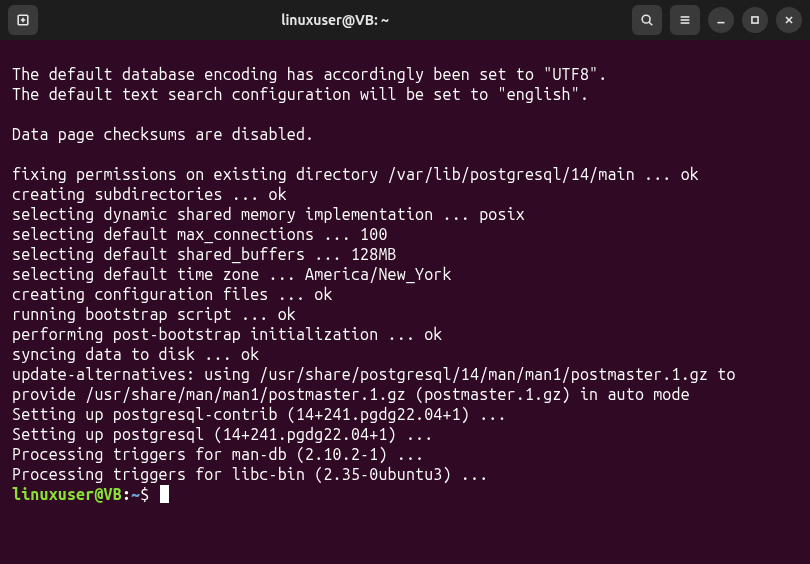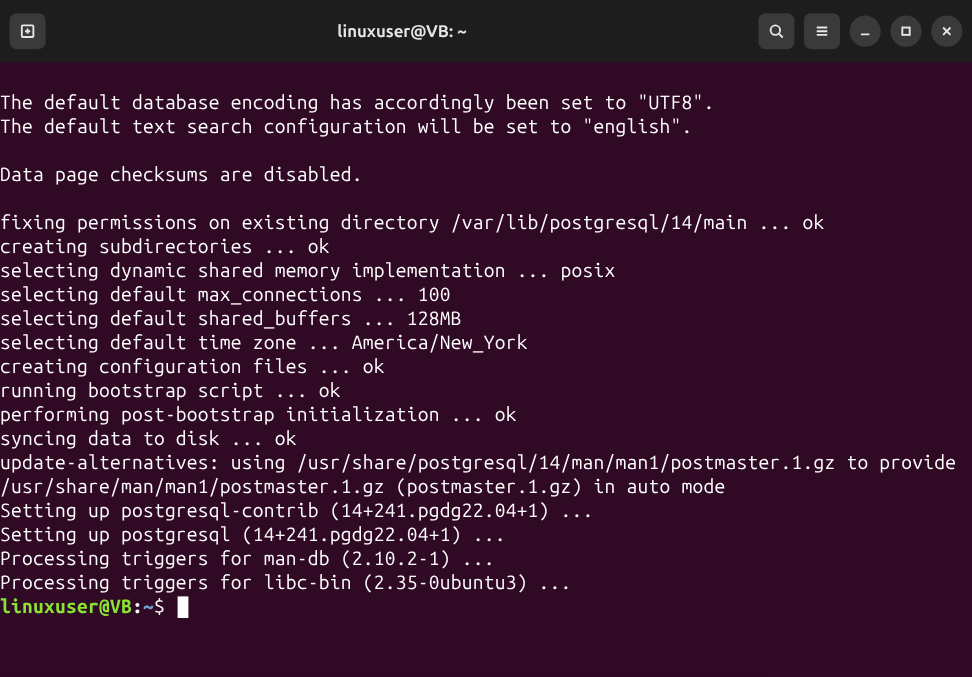--- a/index.html
+++ b/index.html
@@ -4,21 +4,21 @@
 <style>
   * { margin: 0; padding: 0; box-sizing: border-box; }
   body {
     width: 810px;
     height: 564px;
     background: #300a24;
     font-family: "Ubuntu Mono", "DejaVu Sans Mono", monospace;
     overflow: hidden;
   }
   .titlebar {
-    height: 52px;
+    height: 40px;
     background: #1d1d1d;
     display: flex;
     align-items: center;
     padding: 0 8px;
     gap: 8px;
   }
   .title-left, .title-right { display: flex; gap: 8px; align-items: center; }
   .title-center {
     flex: 1;
     text-align: center;
@@ -31,21 +31,21 @@
     width: 30px; height: 30px;
     border-radius: 6px;
     background: #3a3a3a;
     display: flex; align-items: center; justify-content: center;
     color: #e6e6e6;
     cursor: pointer;
   }
   .btn.round { border-radius: 50%; width: 26px; height: 26px; background: #3a3a3a; }
   .btn svg { width: 14px; height: 14px; stroke: #e6e6e6; stroke-width: 1.8; fill: none; }
   .terminal {
-    padding: 4px 8px 8px 0;
+    padding: 4px 8px 8px 12px;
     color: #ffffff;
     font-size: 16px;
     line-height: 20px;
     white-space: pre-wrap;
     word-break: break-word;
     letter-spacing: 0.2px;
   }
   .prompt-user { color: #8ae234; font-weight: bold; }
   .prompt-colon { color: #ffffff; font-weight: bold; }
   .prompt-path { color: #729fcf; font-weight: bold; }

